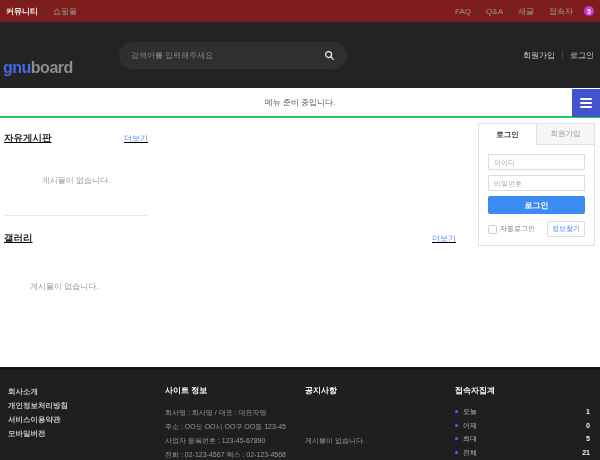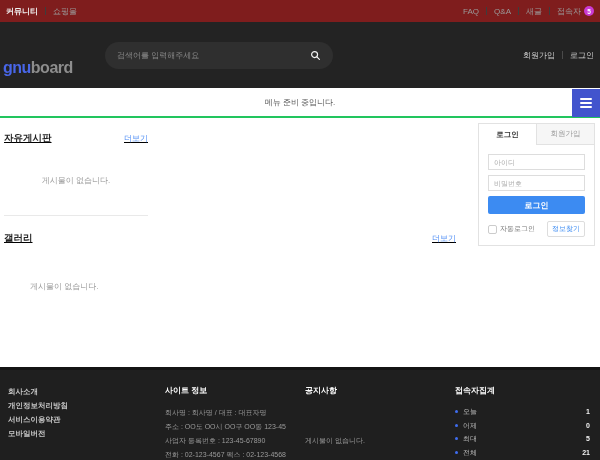--- a/index.html
+++ b/index.html
@@ -9,28 +9,28 @@
 
   
   .topbar { height:22px; background:#7f1d1d; display:flex; align-items:center; padding:0 6px; }
   .topbar .left, .topbar .right { display:flex; align-items:center; gap:7px; }
   .topbar .right { margin-left:auto; }
   .tb-link { font-size:8px; color:#9a9a9a; text-decoration:none; cursor:pointer; }
   .tb-link.strong { color:#f0f0f0; font-weight:bold; }
   .vsep { width:1px; height:8px; background:#3d3d3d; }
   .badge { display:inline-flex; align-items:center; justify-content:center; width:10px; height:10px;
            border-radius:50%; background:#cb3ad3; color:#fff; font-size:6.5px; font-weight:bold; margin-left:3px; }
-  .tb-visitor { display:flex; align-items:center; }
+  .tb-visitor { display:flex; align-items:center;gap:8px; }
 
   
   .header { position:relative; height:66px; background:#232323; display:flex; align-items:center; }
   .logo { margin-left:3px; font-size:16px; font-weight:bold; letter-spacing:-0.5px; cursor:pointer;margin-top:25px; }
   .logo .p1 { color:#4866e8; }
   .logo .p2 { color:#8d8d8d; }
-  .searchbox { position:absolute; left:105px; top:20px; width:228px; height:27px; background:#2f2f2f;
+  .searchbox { position:absolute; left:119px; top:20px; width:228px; height:27px; background:#2f2f2f;
                border-radius:14px; display:flex; align-items:center; padding:0 12px; }
   .searchbox input { flex:1; background:transparent; border:none; outline:none; color:#ccc; font-size:8px;
                      font-family:"Liberation Sans","DejaVu Sans",sans-serif; }
   .searchbox input::placeholder { color:#878787; }
   .search-btn { background:none; border:none; cursor:pointer; display:flex; align-items:center; padding:0; }
   .hdr-links { margin-left:auto; margin-right:6px; display:flex; align-items:center; gap:7px; }
   .hdr-link { font-size:8px; color:#cfcfcf; cursor:pointer; }
   .hdr-links .vsep { background:#4a4a4a; }
 
   

